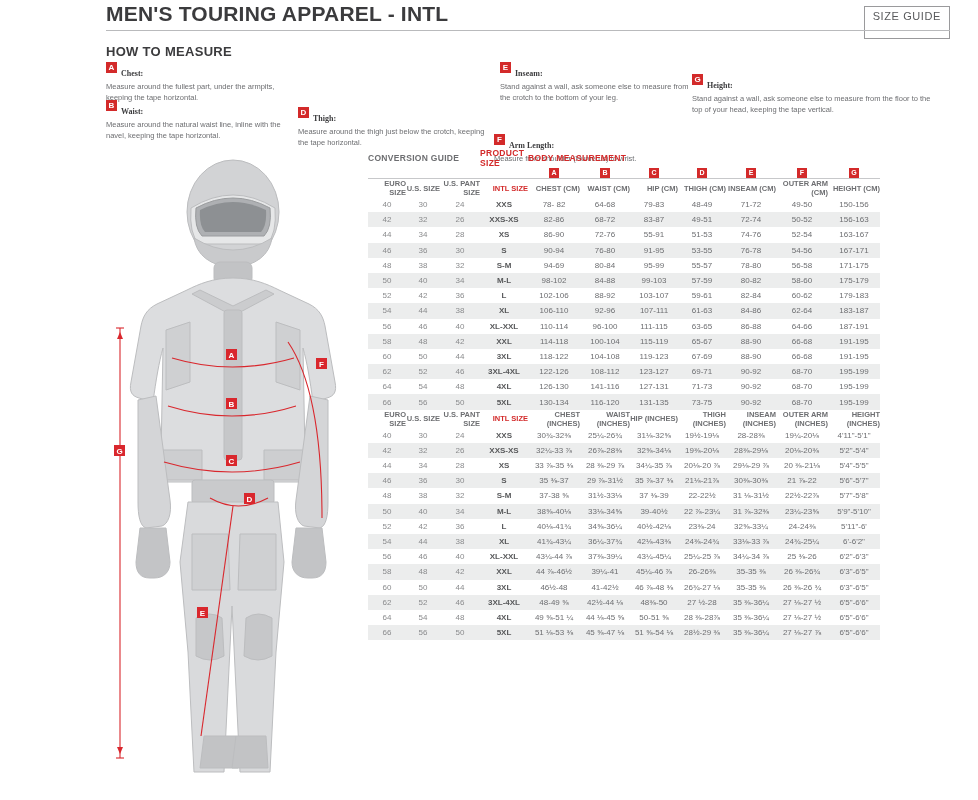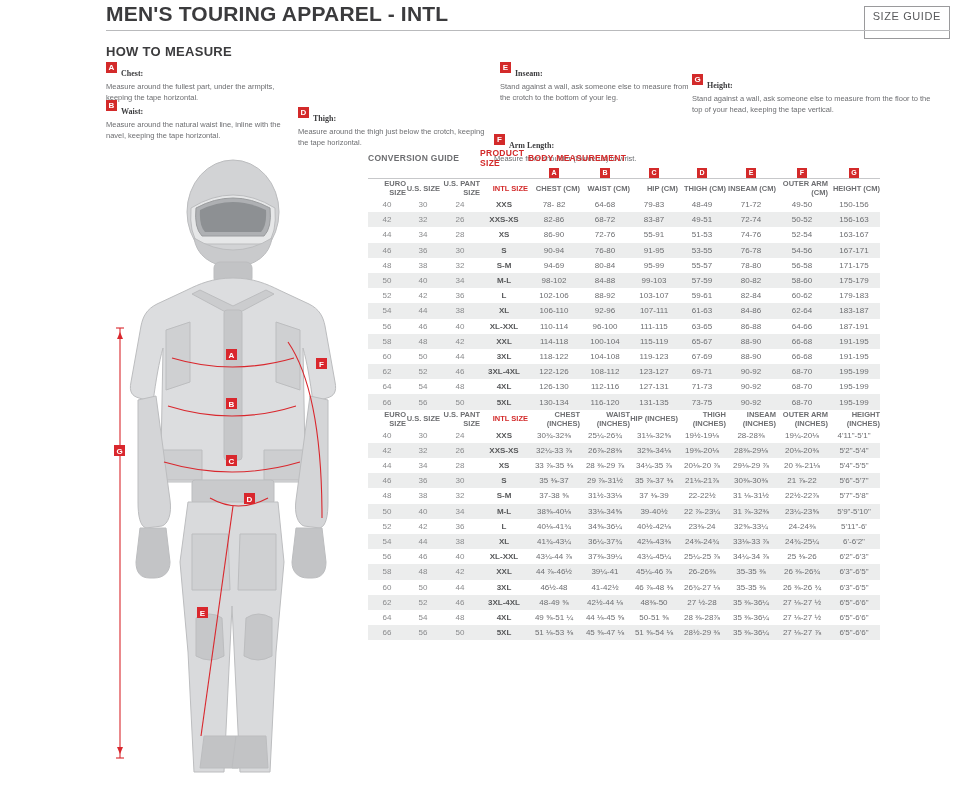--- a/index.html
+++ b/index.html
@@ -454,21 +454,21 @@
             <td>90-92</td>
             <td>68-70</td>
             <td>195-199</td>
           </tr>
           <tr class="data">
             <td class="conv">64</td>
             <td class="conv">54</td>
             <td class="conv">48</td>
             <td class="sz">4XL</td>
             <td>126-130</td>
-            <td>112-116</td>
+            <td>141-116</td>
             <td>127-131</td>
             <td>71-73</td>
             <td>90-92</td>
             <td>68-70</td>
             <td>195-199</td>
           </tr>
           <tr class="data alt">
             <td class="conv">66</td>
             <td class="conv">56</td>
             <td class="conv">50</td>

